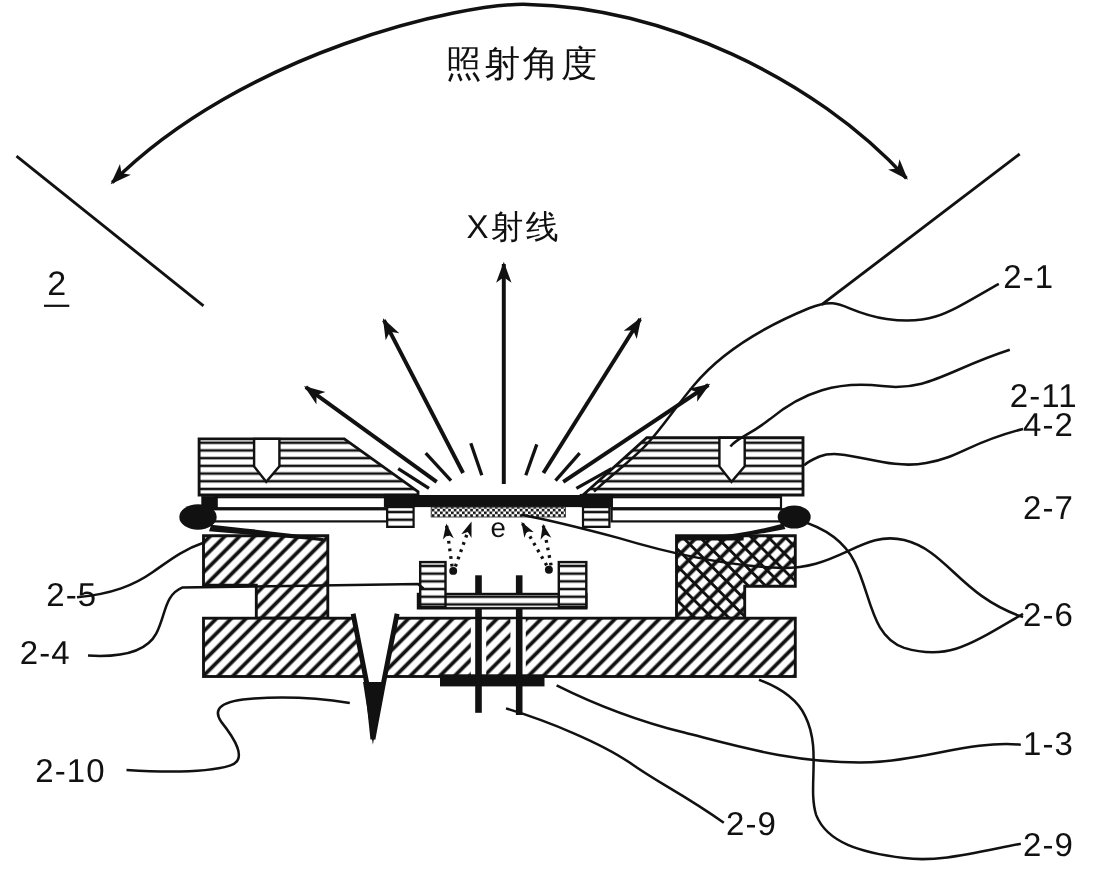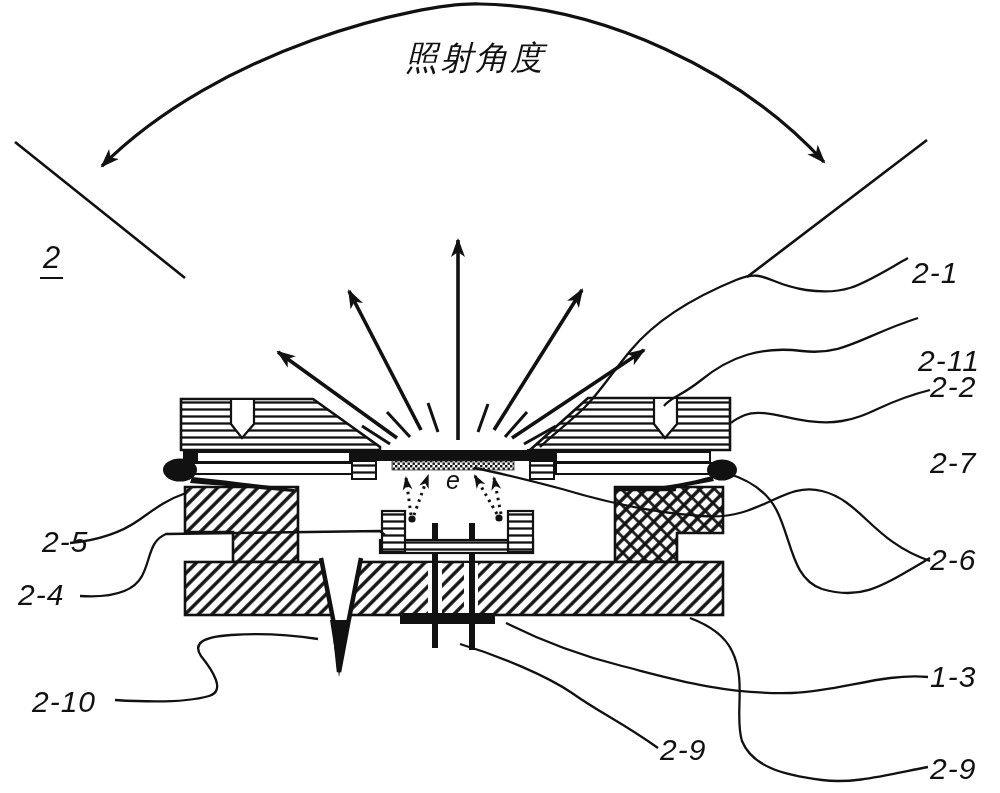--- a/index.html
+++ b/index.html
@@ -2,21 +2,20 @@
 <html><head>
 <meta charset="utf-8">
 <style>
   html,body{margin:0;padding:0;background:#ffffff;}
   #stage{
     position:relative;
     width:1000px;height:793px;
     background:#ffffff;
     font-family:"Liberation Sans", sans-serif;
     overflow:hidden;
-    font-style:italic;
   }
   #fig-svg{position:absolute;left:0;top:0;}
   .lbl{
     position:absolute;
     color:#111;
     font-family:"Liberation Sans", sans-serif;
     white-space:nowrap;
     user-select:none;
   }
   .ref{font-size:30px;letter-spacing:1px;}
@@ -169,26 +168,27 @@
       <path d="M928,677 C882,673 842,691 792,693 C722,695 662,676 622,666 C582,656 542,641 506,623"></path>
       <path d="M928,767 C882,776 852,784 822,780 C782,775 752,766 742,741 C734,716 747,681 732,651 C724,634 706,624 690,618"></path>
       <path d="M658,748 C620,721 600,713 572,693 C547,676 500,656 460,644"></path>
       <path d="M115,700 C162,703 192,701 209,696 C226,691 213,671 201,656 C193,644 201,637 231,635 C261,633 292,635 318,639"></path>
       <path d="M80,596 C114,598 134,591 142,576 C151,559 149,541 166,534 L380,531 L385,535"></path>
       <path d="M70,543 C102,540 122,532 139,520 C156,508 166,500 186,493"></path>
     </g>
   </svg>
 
   <div class="lbl cjk" style="left:405px;top:36px;">照射角度</div>
+  <div class="lbl cjk" style="left:424px;top:186px;font-size:30px;">X射线</div>
   <div class="lbl fignum" style="left:40px;top:240px;">2</div>
   <div class="lbl etext" style="left:446px;top:466px;">e</div>
 
-  <div class="lbl ref" style="left:912px;top:236px;margin-top:20px;">2-1</div>
+  <div class="lbl ref" style="left:912px;top:236px;">2-1</div>
   <div class="lbl ref" style="left:918px;top:300px;margin-top:44px;">2-11</div>
-  <div class="lbl ref" style="left:930px;top:370px;">2-2</div>
+  <div class="lbl ref" style="left:930px;top:370px;">4-2</div>
   <div class="lbl ref" style="left:930px;top:446px;">2-7</div>
   <div class="lbl ref" style="left:930px;top:543px;">2-6</div>
   <div class="lbl ref" style="left:930px;top:660px;">1-3</div>
   <div class="lbl ref" style="left:930px;top:752px;">2-9</div>
   <div class="lbl ref" style="left:660px;top:733px;">2-9</div>
   <div class="lbl ref" style="left:32px;top:685px;">2-10</div>
   <div class="lbl ref" style="left:18px;top:578px;">2-4</div>
   <div class="lbl ref" style="left:10px;top:525px;margin-left:32px;">2-5</div>
 
 </div>

